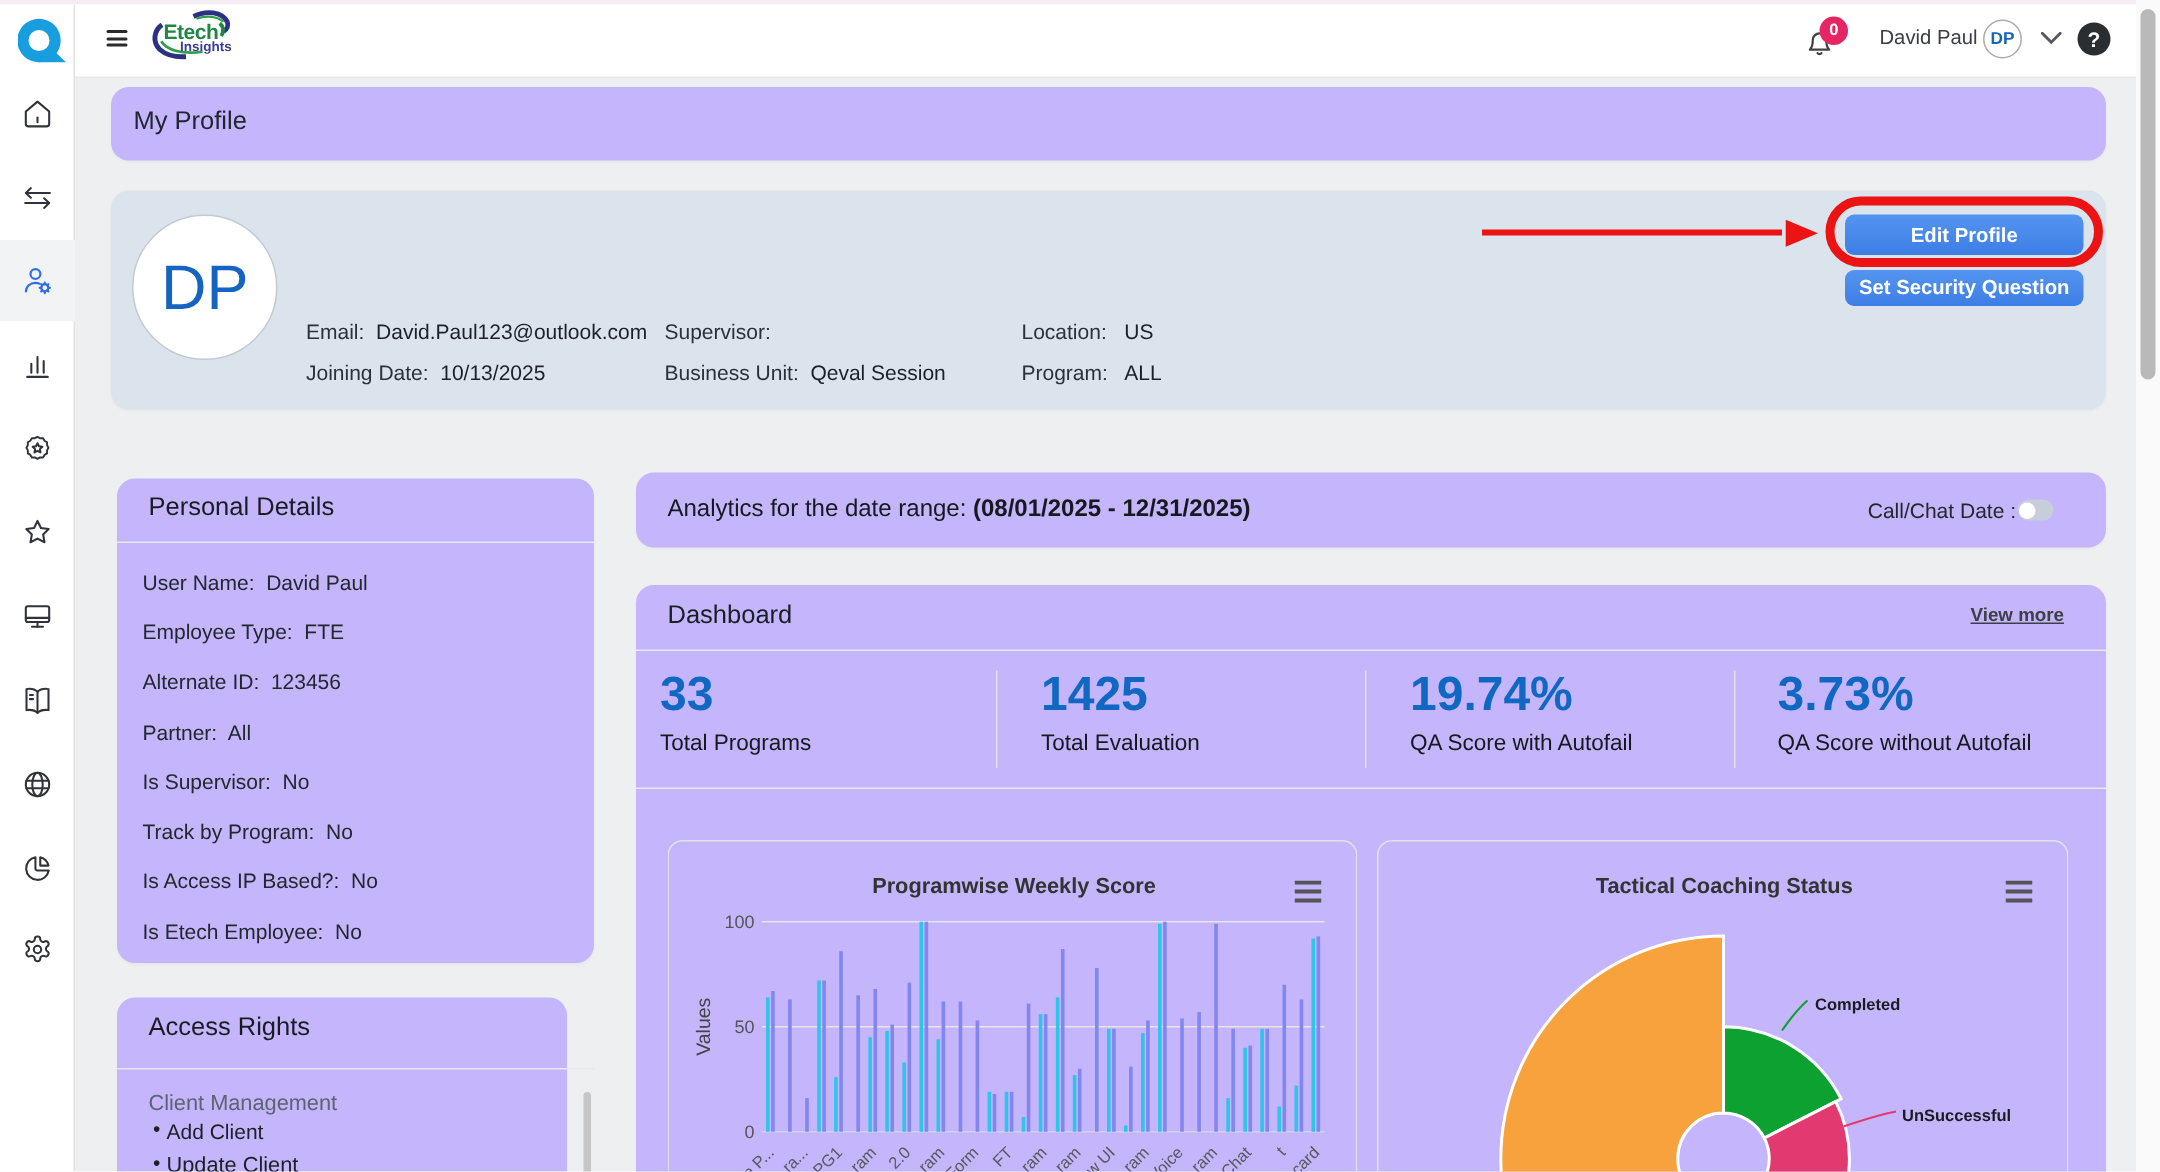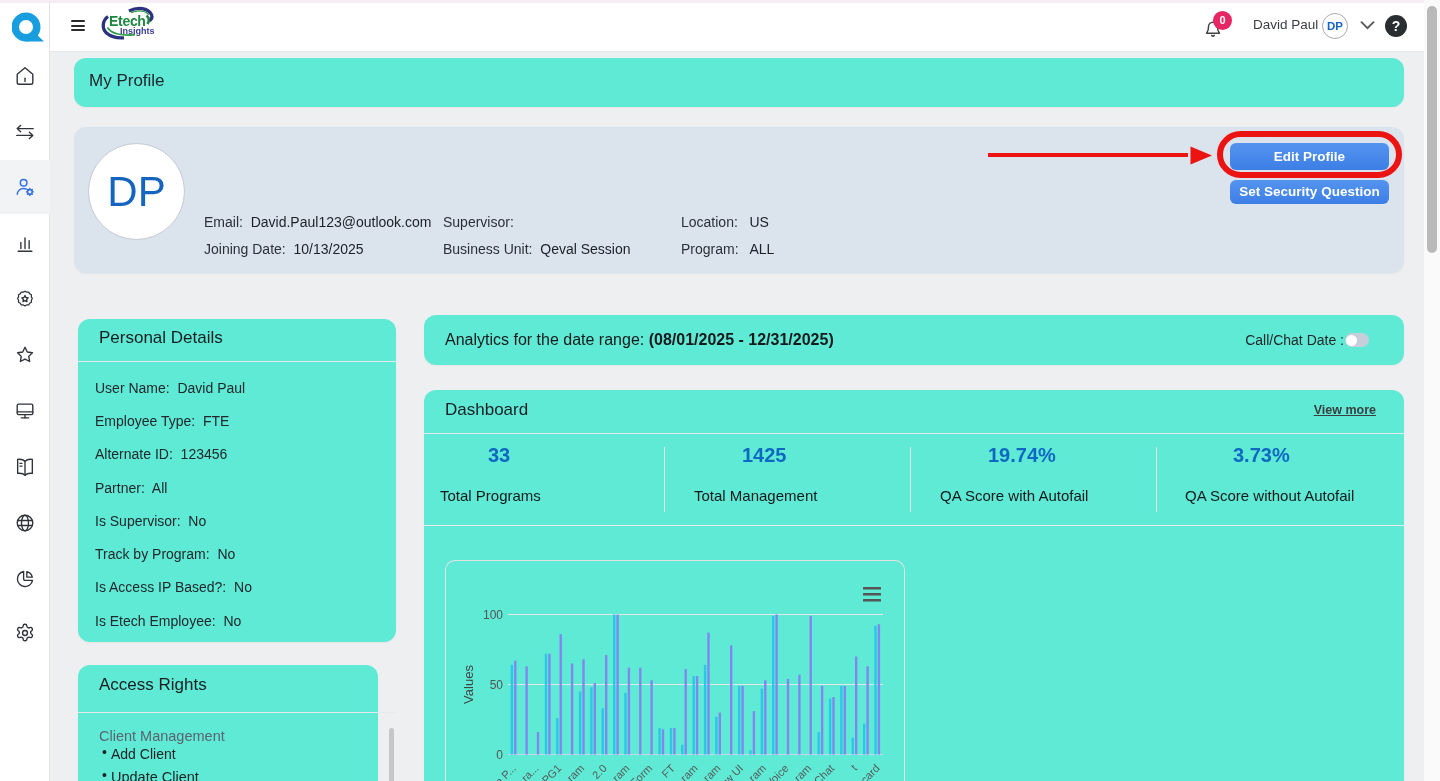--- a/index.html
+++ b/index.html
@@ -5,32 +5,32 @@
 * { margin:0; padding:0; box-sizing:border-box; }
 html,body { width:1440px; height:781px; overflow:hidden; font-family:"Liberation Sans",sans-serif; background:#fff; }
 .abs { position:absolute; }
 #stage { position:relative; width:1440px; height:781px; }
 #topstrip { left:0; top:0; width:1440px; height:3px; background:#f6ecf4; }
 #sidebar { left:0; top:3px; width:50px; height:778px; background:#fff; border-right:1px solid #e2e2e2; z-index:5; }
 #topbar { left:50px; top:3px; width:1374px; height:49px; background:#fff; border-bottom:1px solid #e7e7e7; z-index:4; }
 #main { left:50px; top:52px; width:1374px; height:729px; background:#edeff1; overflow:hidden; z-index:1; }
 #scroll { left:1424px; top:0; width:16px; height:781px; background:#fafafa; z-index:6; }
 #thumb { left:1427px; top:6px; width:10px; height:247px; background:#b9b9b9; border-radius:5px; z-index:7; }
-.card { position:absolute; background:#5eead4; border-radius:12px; box-shadow:0 1px 2px rgba(0,0,0,0.04); z-index:2; }
+.card { position:absolute; background:#c4b5fd; border-radius:12px; box-shadow:0 1px 2px rgba(0,0,0,0.04); z-index:2; }
 .icn { position:absolute; left:14px; width:22px; height:22px; }
 
 #burger { left:71px; top:20px; width:14px; height:12px; }
 #burger div { height:2px; background:#2b2b2b; margin-bottom:2.6px; border-radius:1px; }
 .rclus { top:0; height:49px; display:flex; align-items:center; position:absolute; }
 
 .lbl { color:#2b3138; font-size:14px; }
 .val { color:#1c2128; font-size:14px; }
 .btn { position:absolute; background:linear-gradient(#5494ef,#3d7ee6); color:#fff; border-radius:6px; text-align:center; font-weight:bold; }
 .pdrow { position:absolute; left:17px; font-size:14px; color:#23282e; }
-.statnum { position:absolute; font-size:20px; font-weight:bold; color:#1168c2;margin-left:48px; }
+.statnum { position:absolute; font-size:32px; font-weight:bold; color:#1168c2; }
 .statlbl { position:absolute; font-size:15px; color:#16191d; top:97px; }
 </style>
 </head>
 <body>
 <div id="stage">
   <div class="abs" id="main"></div>
   <div class="abs" id="topstrip"></div>
   <div class="abs" id="sidebar"></div>
   <div class="abs" id="topbar"></div>
   <div class="abs" id="scroll"></div>
@@ -175,31 +175,32 @@
     <div style="position:absolute;right:47.5px;top:19.5px;width:11px;height:11px;border-radius:50%;background:#fff;"></div>
   </div>
 
   <div class="card" style="left:424px;top:390px;width:980px;height:467px;border-bottom-left-radius:0;border-bottom-right-radius:0;">
     <div style="position:absolute;left:21px;top:9.5px;font-size:17px;color:#1b1e24">Dashboard</div>
     <div style="position:absolute;right:28px;top:13px;font-size:12.5px;font-weight:bold;color:#3c4043;text-decoration:underline">View more</div>
     <div style="position:absolute;left:0;top:42.5px;width:980px;height:1px;background:#e7e9ec"></div>
     <div class="statnum" style="left:16px;top:54px;">33</div>
     <div class="statlbl" style="left:16px;">Total Programs</div>
     <div class="statnum" style="left:270px;top:54px;">1425</div>
-    <div class="statlbl" style="left:270px;">Total Management</div>
+    <div class="statlbl" style="left:270px;">Total Evaluation</div>
     <div class="statnum" style="left:516px;top:54px;">19.74%</div>
     <div class="statlbl" style="left:516px;">QA Score with Autofail</div>
     <div class="statnum" style="left:761px;top:54px;">3.73%</div>
     <div class="statlbl" style="left:761px;">QA Score without Autofail</div>
     <div style="position:absolute;left:240px;top:57px;height:65px;width:1px;background:#e2e2e2"></div>
     <div style="position:absolute;left:486px;top:57px;height:65px;width:1px;background:#e2e2e2"></div>
     <div style="position:absolute;left:732px;top:57px;height:65px;width:1px;background:#e2e2e2"></div>
     <div style="position:absolute;left:0;top:134.5px;width:980px;height:1px;background:#e7e9ec"></div>
 
     <div style="position:absolute;left:21px;top:169.5px;width:460px;height:222px;border:1px solid #e3e3e3;border-radius:10px;border-bottom:none;border-bottom-left-radius:0;border-bottom-right-radius:0;overflow:hidden">
+      <div style="position:absolute;left:0;top:22px;width:460px;text-align:center;font-size:14.5px;font-weight:bold;color:#333">Programwise Weekly Score</div>
       <svg style="position:absolute;left:417px;top:26px" width="18" height="15" viewBox="0 0 18 15">
           <g fill="#555">
             <rect x="0" y="0" width="18" height="2.6" rx="0.5"></rect>
             <rect x="0" y="6" width="18" height="2.6" rx="0.5"></rect>
             <rect x="0" y="12" width="18" height="2.6" rx="0.5"></rect>
           </g>
         </svg>
       <svg id="barsvg" style="position:absolute;left:0;top:0" width="460" height="222" viewBox="0 0 460 222">
           <line x1="62" y1="53.5" x2="437" y2="53.5" stroke="#e6e6e6"></line>
           <line x1="62" y1="123.5" x2="437" y2="123.5" stroke="#e6e6e6"></line>
@@ -278,14 +279,34 @@
           <text transform="translate(298.0,208) rotate(-45)" text-anchor="end" font-size="11" fill="#58595b">w UI</text>
           <text transform="translate(320.7,208) rotate(-45)" text-anchor="end" font-size="11" fill="#58595b">ram</text>
           <text transform="translate(343.4,208) rotate(-45)" text-anchor="end" font-size="11" fill="#58595b">Voice</text>
           <text transform="translate(366.1,208) rotate(-45)" text-anchor="end" font-size="11" fill="#58595b">ram</text>
           <text transform="translate(388.9,208) rotate(-45)" text-anchor="end" font-size="11" fill="#58595b">Chat</text>
           <text transform="translate(411.6,208) rotate(-45)" text-anchor="end" font-size="11" fill="#58595b">t</text>
           <text transform="translate(434.3,208) rotate(-45)" text-anchor="end" font-size="11" fill="#58595b">card</text>
         </svg>
     </div>
 
+    <div style="position:absolute;left:494px;top:169.5px;width:461px;height:222px;border:1px solid #e3e3e3;border-radius:10px;border-bottom:none;border-bottom-left-radius:0;border-bottom-right-radius:0;overflow:hidden">
+      <div style="position:absolute;left:0;top:22px;width:461px;text-align:center;font-size:14.5px;font-weight:bold;color:#333">Tactical Coaching Status</div>
+      <svg style="position:absolute;left:418px;top:26px" width="18" height="15" viewBox="0 0 18 15">
+          <g fill="#555">
+            <rect x="0" y="0" width="18" height="2.6" rx="0.5"></rect>
+            <rect x="0" y="6" width="18" height="2.6" rx="0.5"></rect>
+            <rect x="0" y="12" width="18" height="2.6" rx="0.5"></rect>
+          </g>
+        </svg>
+      <svg id="piesvg" style="position:absolute;left:0;top:0" width="461" height="222" viewBox="0 0 461 222">
+          <path d="M230.0 360.0 A148.5 148.5 0 0 1 230.0 63.0 L230.0 181.0 A30.5 30.5 0 0 0 230.0 242.0 Z" fill="#f8a23e" stroke="#fff" stroke-width="2"></path>
+          <path d="M230.0 123.5 A88 88 0 0 1 308.4 171.5 L257.2 197.7 A30.5 30.5 0 0 0 230.0 181.0 Z" fill="#0ca131" stroke="#fff" stroke-width="2"></path>
+          <path d="M304.8 173.4 A84 84 0 0 1 304.8 249.6 L257.2 225.3 A30.5 30.5 0 0 0 257.2 197.7 Z" fill="#e23a70" stroke="#fff" stroke-width="2"></path>
+          <path d="M362.3 278.9 A148.5 148.5 0 0 1 230.0 360.0 L230.0 242.0 A30.5 30.5 0 0 0 257.2 225.3 Z" fill="#f8a23e" stroke="#fff" stroke-width="2"></path>
+          <path d="M269 126 C276 116 280 111 286 106" fill="none" stroke="#0ca131" stroke-width="1.4"></path>
+          <path d="M310 190 C322 186 334 182 345 180" fill="none" stroke="#e23a70" stroke-width="1.4"></path>
+          <text x="291" y="112" font-size="11" font-weight="bold" fill="#1a1d20">Completed</text>
+          <text x="349" y="186" font-size="11" font-weight="bold" fill="#1a1d20">UnSuccessful</text>
+        </svg>
+    </div>
   </div>
 </div>
 
 </body></html>

